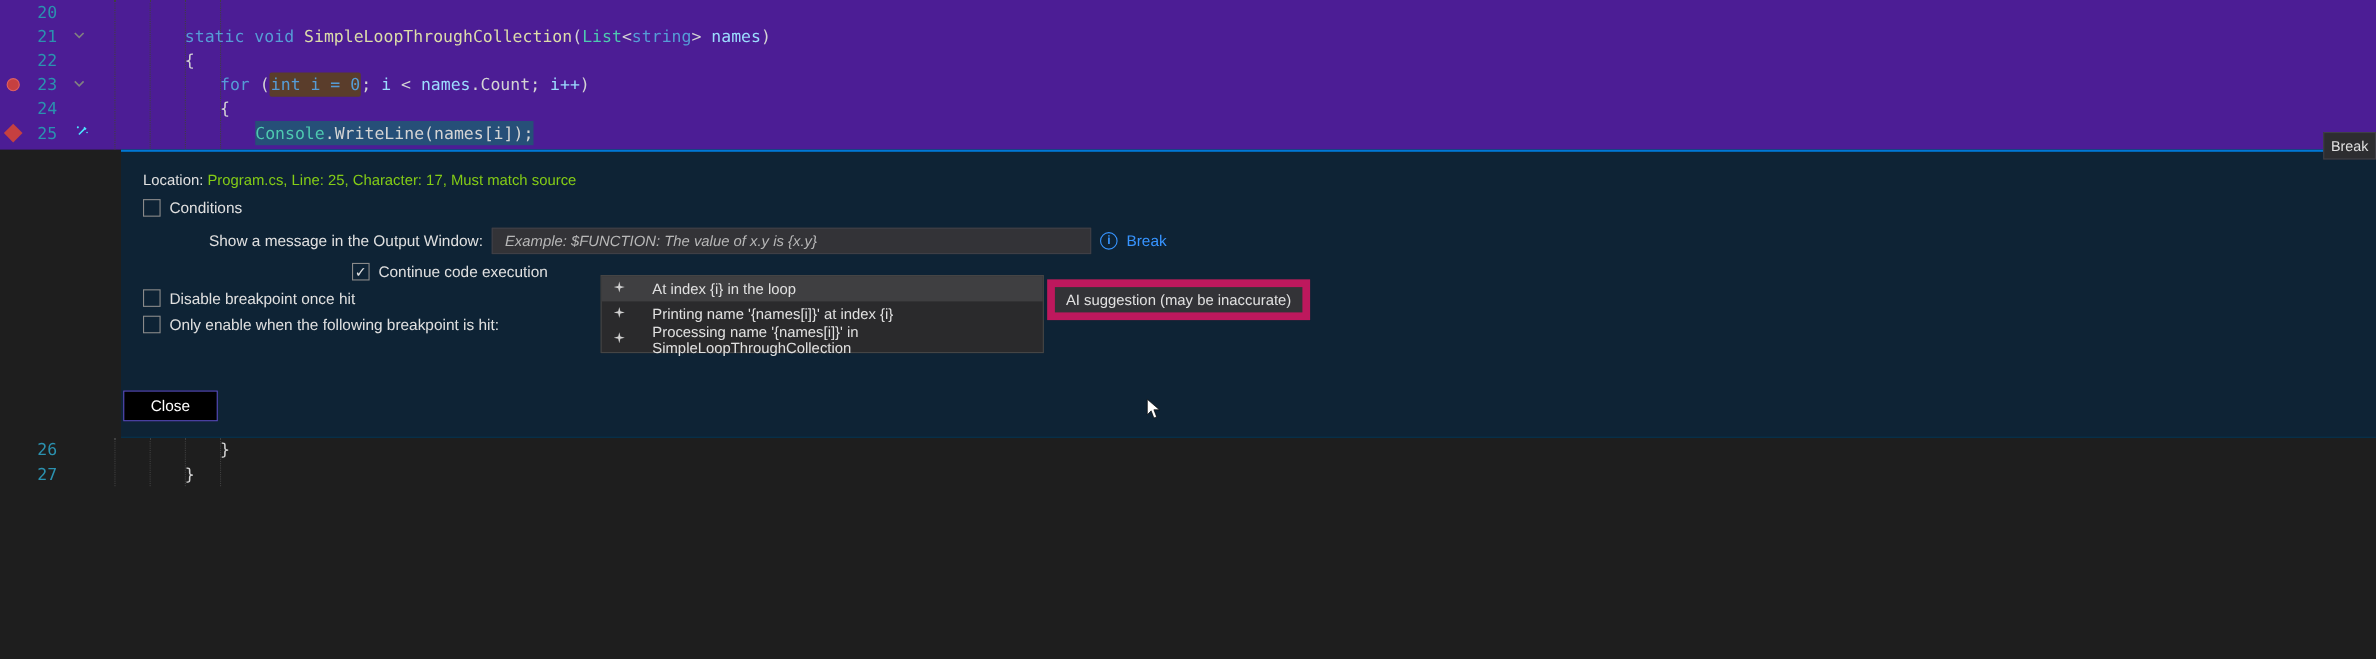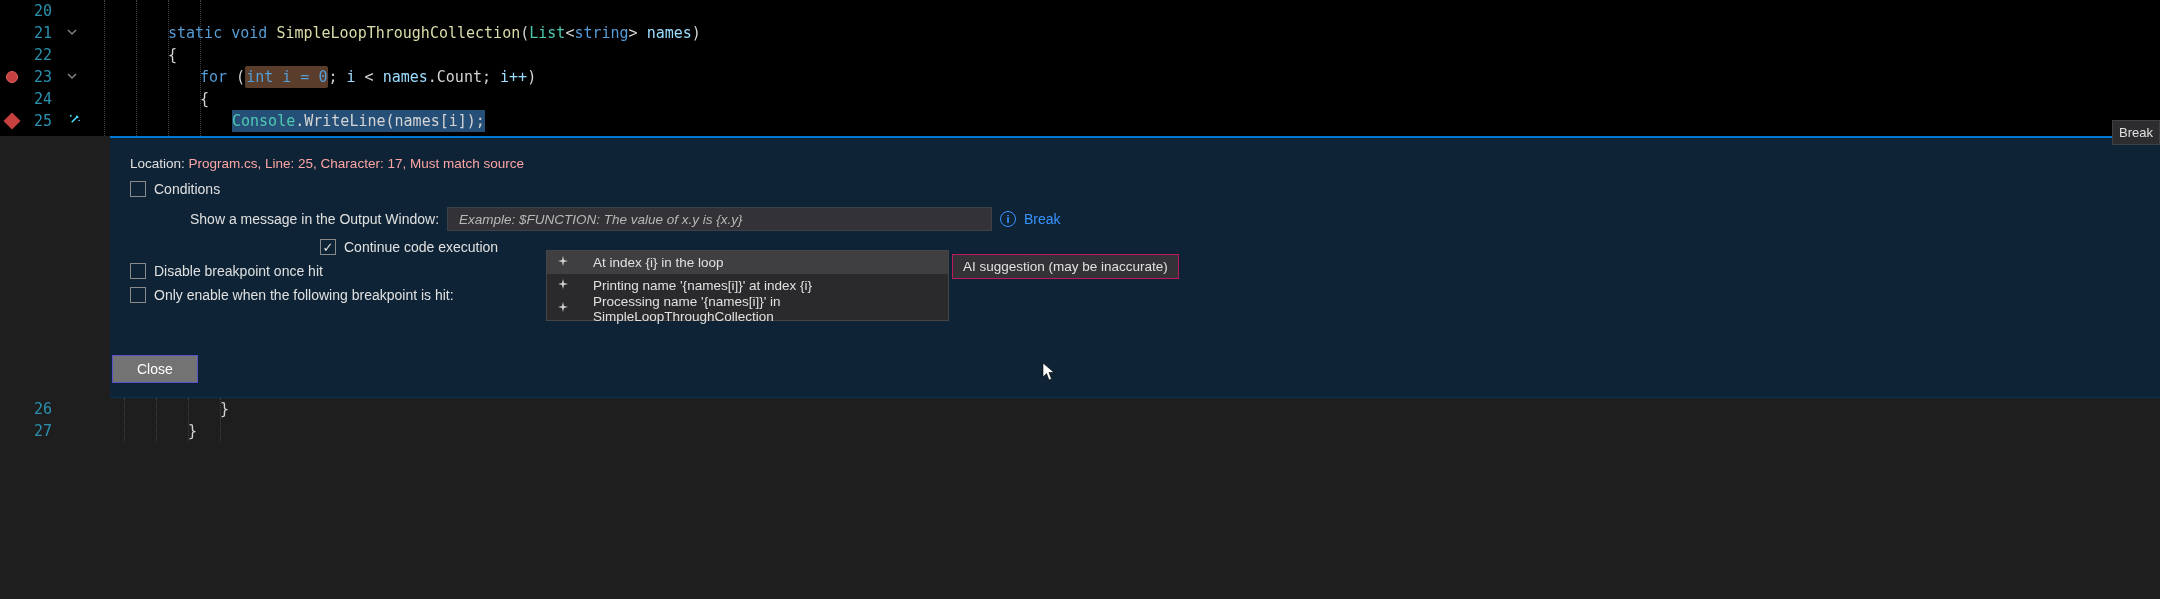--- a/index.html
+++ b/index.html
@@ -11,21 +11,21 @@
     width: 2160px;
     height: 599px;
     overflow: hidden;
     position: relative;
   }
 
   
   .editor {
     display: flex;
     height: 136px;
-    background: #000000;
+    background: #4c1d95;
   }
   .gutter {
     display: flex;
     flex-direction: column;
     width: 88px;
     padding-top: 0;
   }
   .grow {
     display: flex;
     height: 22px;
@@ -106,21 +106,21 @@
     left: 110px;
     right: 0;
     top: 136px;
     background: #0e2335;
     border-top: 2px solid #0078d4;
     border-bottom: 1px solid #06344f;
     padding: 18px 20px 16px 20px;
     height: 262px;
   }
   .loc-line { color: #e0e0e0; font-size: 13.5px; }
-  .loc-line .loc-val { color: #fca5a5; }
+  .loc-line .loc-val { color: #84cc16; }
   .row { display: flex; align-items: center; margin-top: 10px; }
   .cb {
     width: 16px; height: 16px;
     border: 1px solid #8a8a8a;
     margin-right: 8px;
     display: flex; align-items: center; justify-content: center;
     background: transparent;
     cursor: pointer;
   }
   .cb.checked::after {
@@ -170,21 +170,21 @@
   .cont-row .msg-label2 { margin-left: 0; }
 
   .ai-tag {
     position: absolute;
     left: 842px;
     top: 116px;
     background: #333337;
     color: #e0e0e0;
     font-size: 13.5px;
     padding: 4px 10px;
-    border: 1px solid #be185d;
+    border: 7px solid #be185d;
   }
 
   
   .suggest {
     position: absolute;
     left: 436px;
     top: 112px;
     width: 403px;
     background: #2a2a2c;
     border: 1px solid #454545;
@@ -200,36 +200,35 @@
     cursor: pointer;
     height: 23px;
   }
   .sug-item.sel-item { background: #3f3f41; }
   .sparkle svg { width: 12px; height: 12px; }
 
   .close-btn {
     position: absolute;
     left: 2px;
     bottom: 14px;
-    background: #737373;
+    background: #000000;
     color: #ffffff;
     border: 1px solid #5a50c7;
     padding: 5px 24px;
     font-size: 14px;
     cursor: pointer;
     margin-left: 0;
   }
 
   
   .editor-bottom {
     position: absolute;
     top: 398px;
     left: 0; right: 0;
     display: flex;
-    gap: 20px;
   }
 
   
   .breakp-tab {
     position: absolute;
     right: 0;
     top: 120px;
     background: #2d2d30;
     border: 1px solid #3f3f46;
     color: #e0e0e0;

